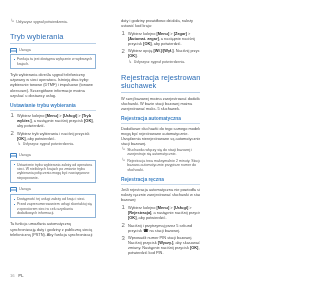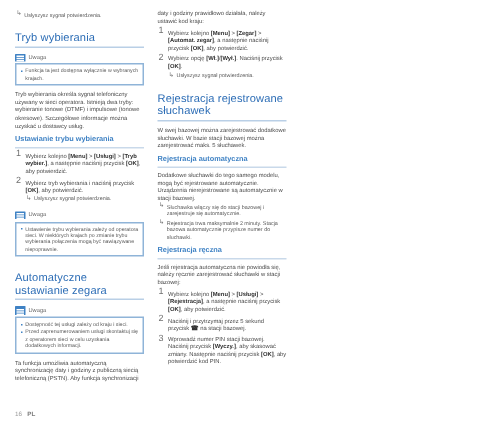--- a/index.html
+++ b/index.html
@@ -9,21 +9,22 @@
     font-family:"Liberation Sans", sans-serif;
     color:#3c3c3c;
     overflow:hidden;
     position:relative;
   }
   .page{
     position:absolute;inset:0;
     padding:6px 10px 0 10px;
     box-sizing:border-box;
     display:flex;
-    gap:9px;
+    gap:25px;
+    margin-top:12px;
   }
   .col{width:86px;flex:0 0 86px;}
 
   
   .h1{
     color:#2b6cb5;
     font-size:7.4px;
     line-height:8.6px;
     font-weight:400;
     letter-spacing:.1px;
@@ -187,21 +188,20 @@
         <span class="note-icon"></span>
         <span class="note-title">Uwaga</span>
       </div>
       <div class="note-box">
         <ul class="note-list">
           <li>Ustawienie trybu wybierania zależy od operatora sieci. W niektórych krajach po zmianie trybu wybierania połączenia mogą być nawiązywane niepoprawnie.</li>
         </ul>
       </div>
     </div>
 
-    <h1 class="h1" style="margin-top:10px;">Automatyczne ustawianie zegara</h1>
 
     <div class="note">
       <div class="note-head">
         <span class="note-icon"></span>
         <span class="note-title">Uwaga</span>
       </div>
       <div class="note-box">
         <ul class="note-list">
           <li>Dostępność tej usługi zależy od kraju i sieci.</li>
           <li>Przed zaprenumerowaniem usługi skontaktuj się z operatorem sieci w celu uzyskania dodatkowych informacji.</li>

